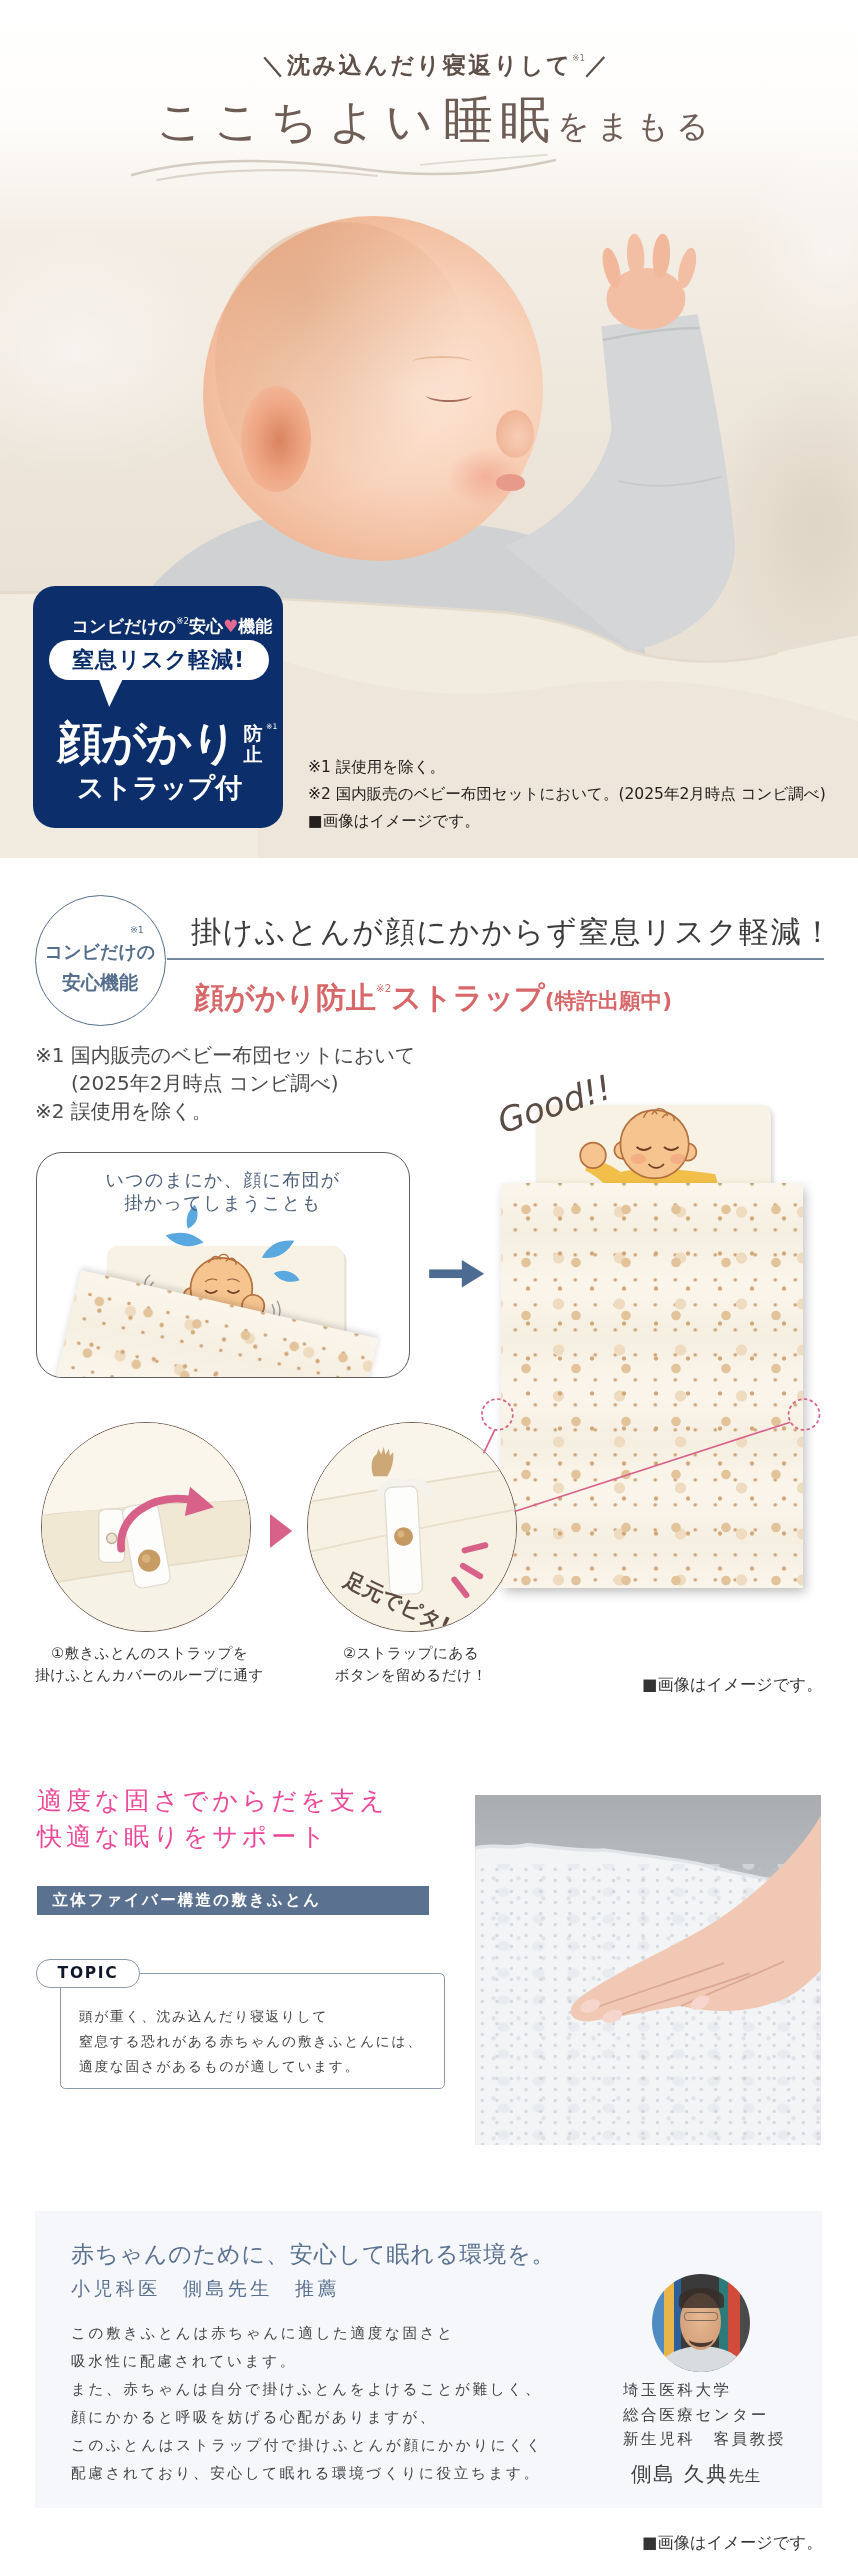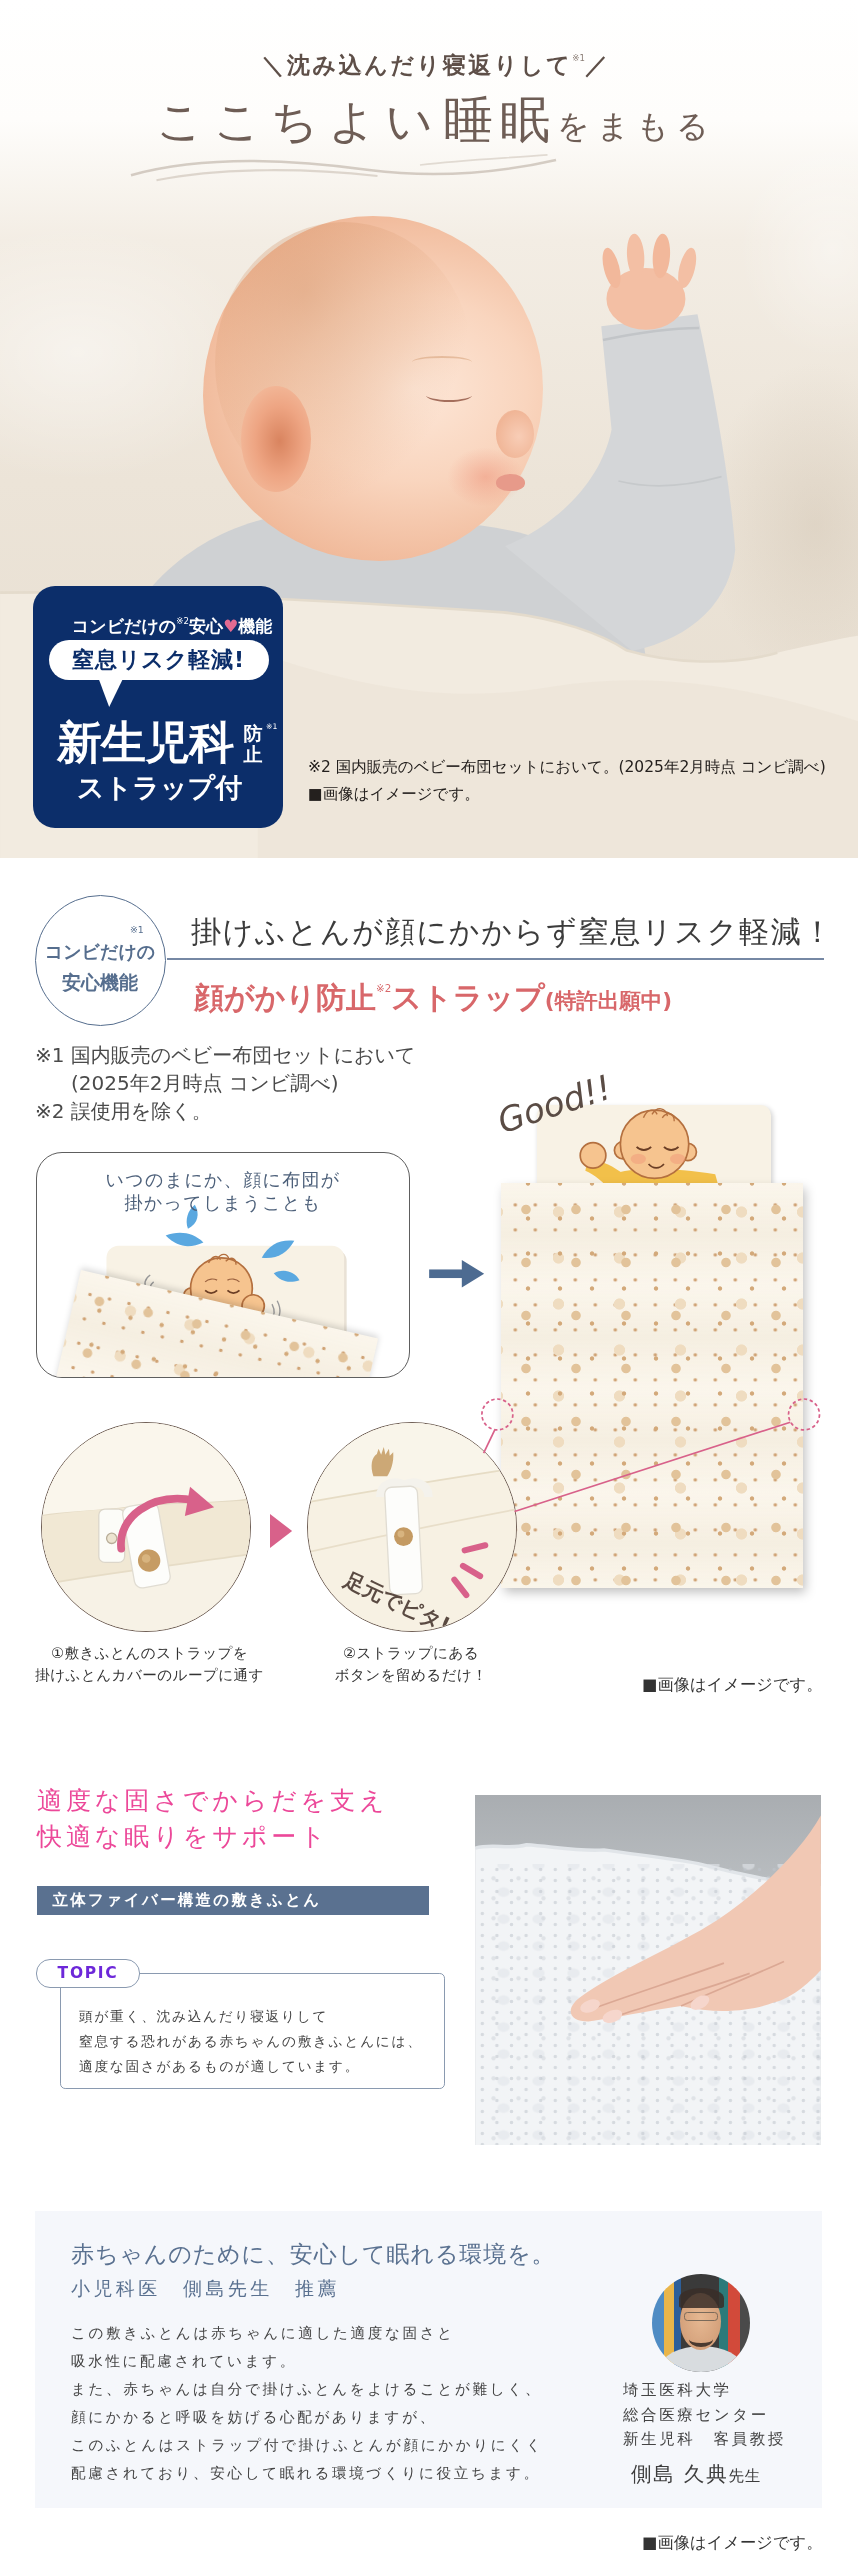--- a/index.html
+++ b/index.html
@@ -65,21 +65,21 @@
 .before-blanket{left:44px;top:117px;width:305px;height:223px;transform:rotate(13deg);transform-origin:0 0;box-shadow:0 -2.6px 6.9px rgba(0,0,0,.15);}
 .after-pillow{left:537px;top:1105px;width:234px;height:103px;border-radius:10.3px;background:#f8f2e5;box-shadow:1.7px 2.6px 5.2px rgba(0,0,0,.18);}
 .after-blanket{left:501px;top:1183px;width:302px;height:405px;box-shadow:3.4px 5.2px 10.3px rgba(0,0,0,.25);}
 .good{left:505px;top:1101px;font-size:34px;font-style:italic;color:#5a4c45;transform:rotate(-18deg);transform-origin:0 100%;}
 .step-circle{width:210px;height:210px;border-radius:50%;border:1.3px solid #6f5f56;overflow:hidden;background:#f6f0e2;}
 .step-cap{width:258px;text-align:center;font-size:14.6px;line-height:21.5px;color:#333333;letter-spacing:0.4px;}
 .img-note{font-size:16.3px;line-height:22px;color:#333333;}
 .mat-h{left:37px;top:1783px;font-size:25px;line-height:36px;letter-spacing:3.9px;color:#ec4899;}
 .mat-band{left:37px;top:1886px;width:392px;height:29px;background:#5a7190;color:#ffffff;font-size:15.5px;font-weight:bold;letter-spacing:2.2px;line-height:29px;padding-left:15.5px;}
 .topic-box{left:60px;top:1973px;width:385px;height:116px;border:1px solid #8a9ab0;border-radius:5.2px;background:#ffffff;}
-.topic-label{left:36px;top:1959px;width:104px;height:29px;border:1px solid #8a9ab0;border-radius:14px;background:#ffffff;color:#6d28d9;font-size:15.5px;font-weight:bold;letter-spacing:1.7px;line-height:27.5px;text-align:center;}
+.topic-label{left:36px;top:1959px;width:104px;height:29px;border:1px solid #8a9ab0;border-radius:14px;background:#ffffff;color:#0f172a;font-size:15.5px;font-weight:bold;letter-spacing:1.7px;line-height:27.5px;text-align:center;}
 .topic-text{left:18px;top:30px;font-size:13.7px;line-height:25px;letter-spacing:1.7px;color:#444444;}
 .mat-photo{left:475px;top:1795px;width:346px;height:350px;overflow:hidden;background:linear-gradient(180deg,#a9adb1 0%,#bcc0c3 30%,#c3c7ca 100%);}
 .fiber{left:0;top:0;width:346px;height:350px;}
 .fiber-tex{left:0;top:69px;width:346px;height:283px;
   background-image:
    radial-gradient(circle,rgba(190,196,204,.55) 0 1.3px,rgba(0,0,0,0) 2.1px),
    radial-gradient(circle,rgba(205,210,216,.5) 0 1.7px,rgba(0,0,0,0) 2.6px),
    radial-gradient(ellipse,rgba(225,229,234,.6) 0 5.2px,rgba(0,0,0,0) 6.9px);
   background-size:14.6px 11px,25px 20px,35px 27px;background-position:0 0,6px 4.3px,11px 14.6px;}
 .panel{left:35px;top:2211px;width:787px;height:297px;background:#f5f7fb;}
@@ -139,30 +139,31 @@
   </svg>
 
   <div class="abs badge">
     <div class="abs intro nw">
       <span>コンビだけの</span><span class="sup">※2</span><span>安心</span><span class="heart">♥</span><span>機能</span>
     </div>
     <div class="abs bubble nw">窒息リスク軽減!</div>
     <svg class="abs" style="left:65px;top:91px;" width="27.5" height="31" viewBox="0 0 32 36">
         <polygon points="0,0 30,0 13,35" fill="#ffffff"></polygon>
       </svg>
-    <div class="abs main nw">新生児科</div>
+    <div class="abs main nw">顔がかり</div>
     <div class="abs stack">
       <div>防</div>
       <div>止</div>
     </div>
     <div class="abs mnote nw">※1</div>
     <div class="abs sub nw">ストラップ付</div>
   </div>
 
   <div class="abs hero-notes nw">
+    <div>※1 誤使用を除く。</div>
     <div>※2 国内販売のベビー布団セットにおいて。(2025年2月時点 コンビ調べ)</div>
     <div>■画像はイメージです。</div>
   </div>
 </section>
 
 <section>
   <div class="abs circ-badge">
     <span class="abs n nw">※1</span>
     <span class="abs l1 nw">コンビだけの</span>
     <span class="abs l2 nw">安心機能</span>

